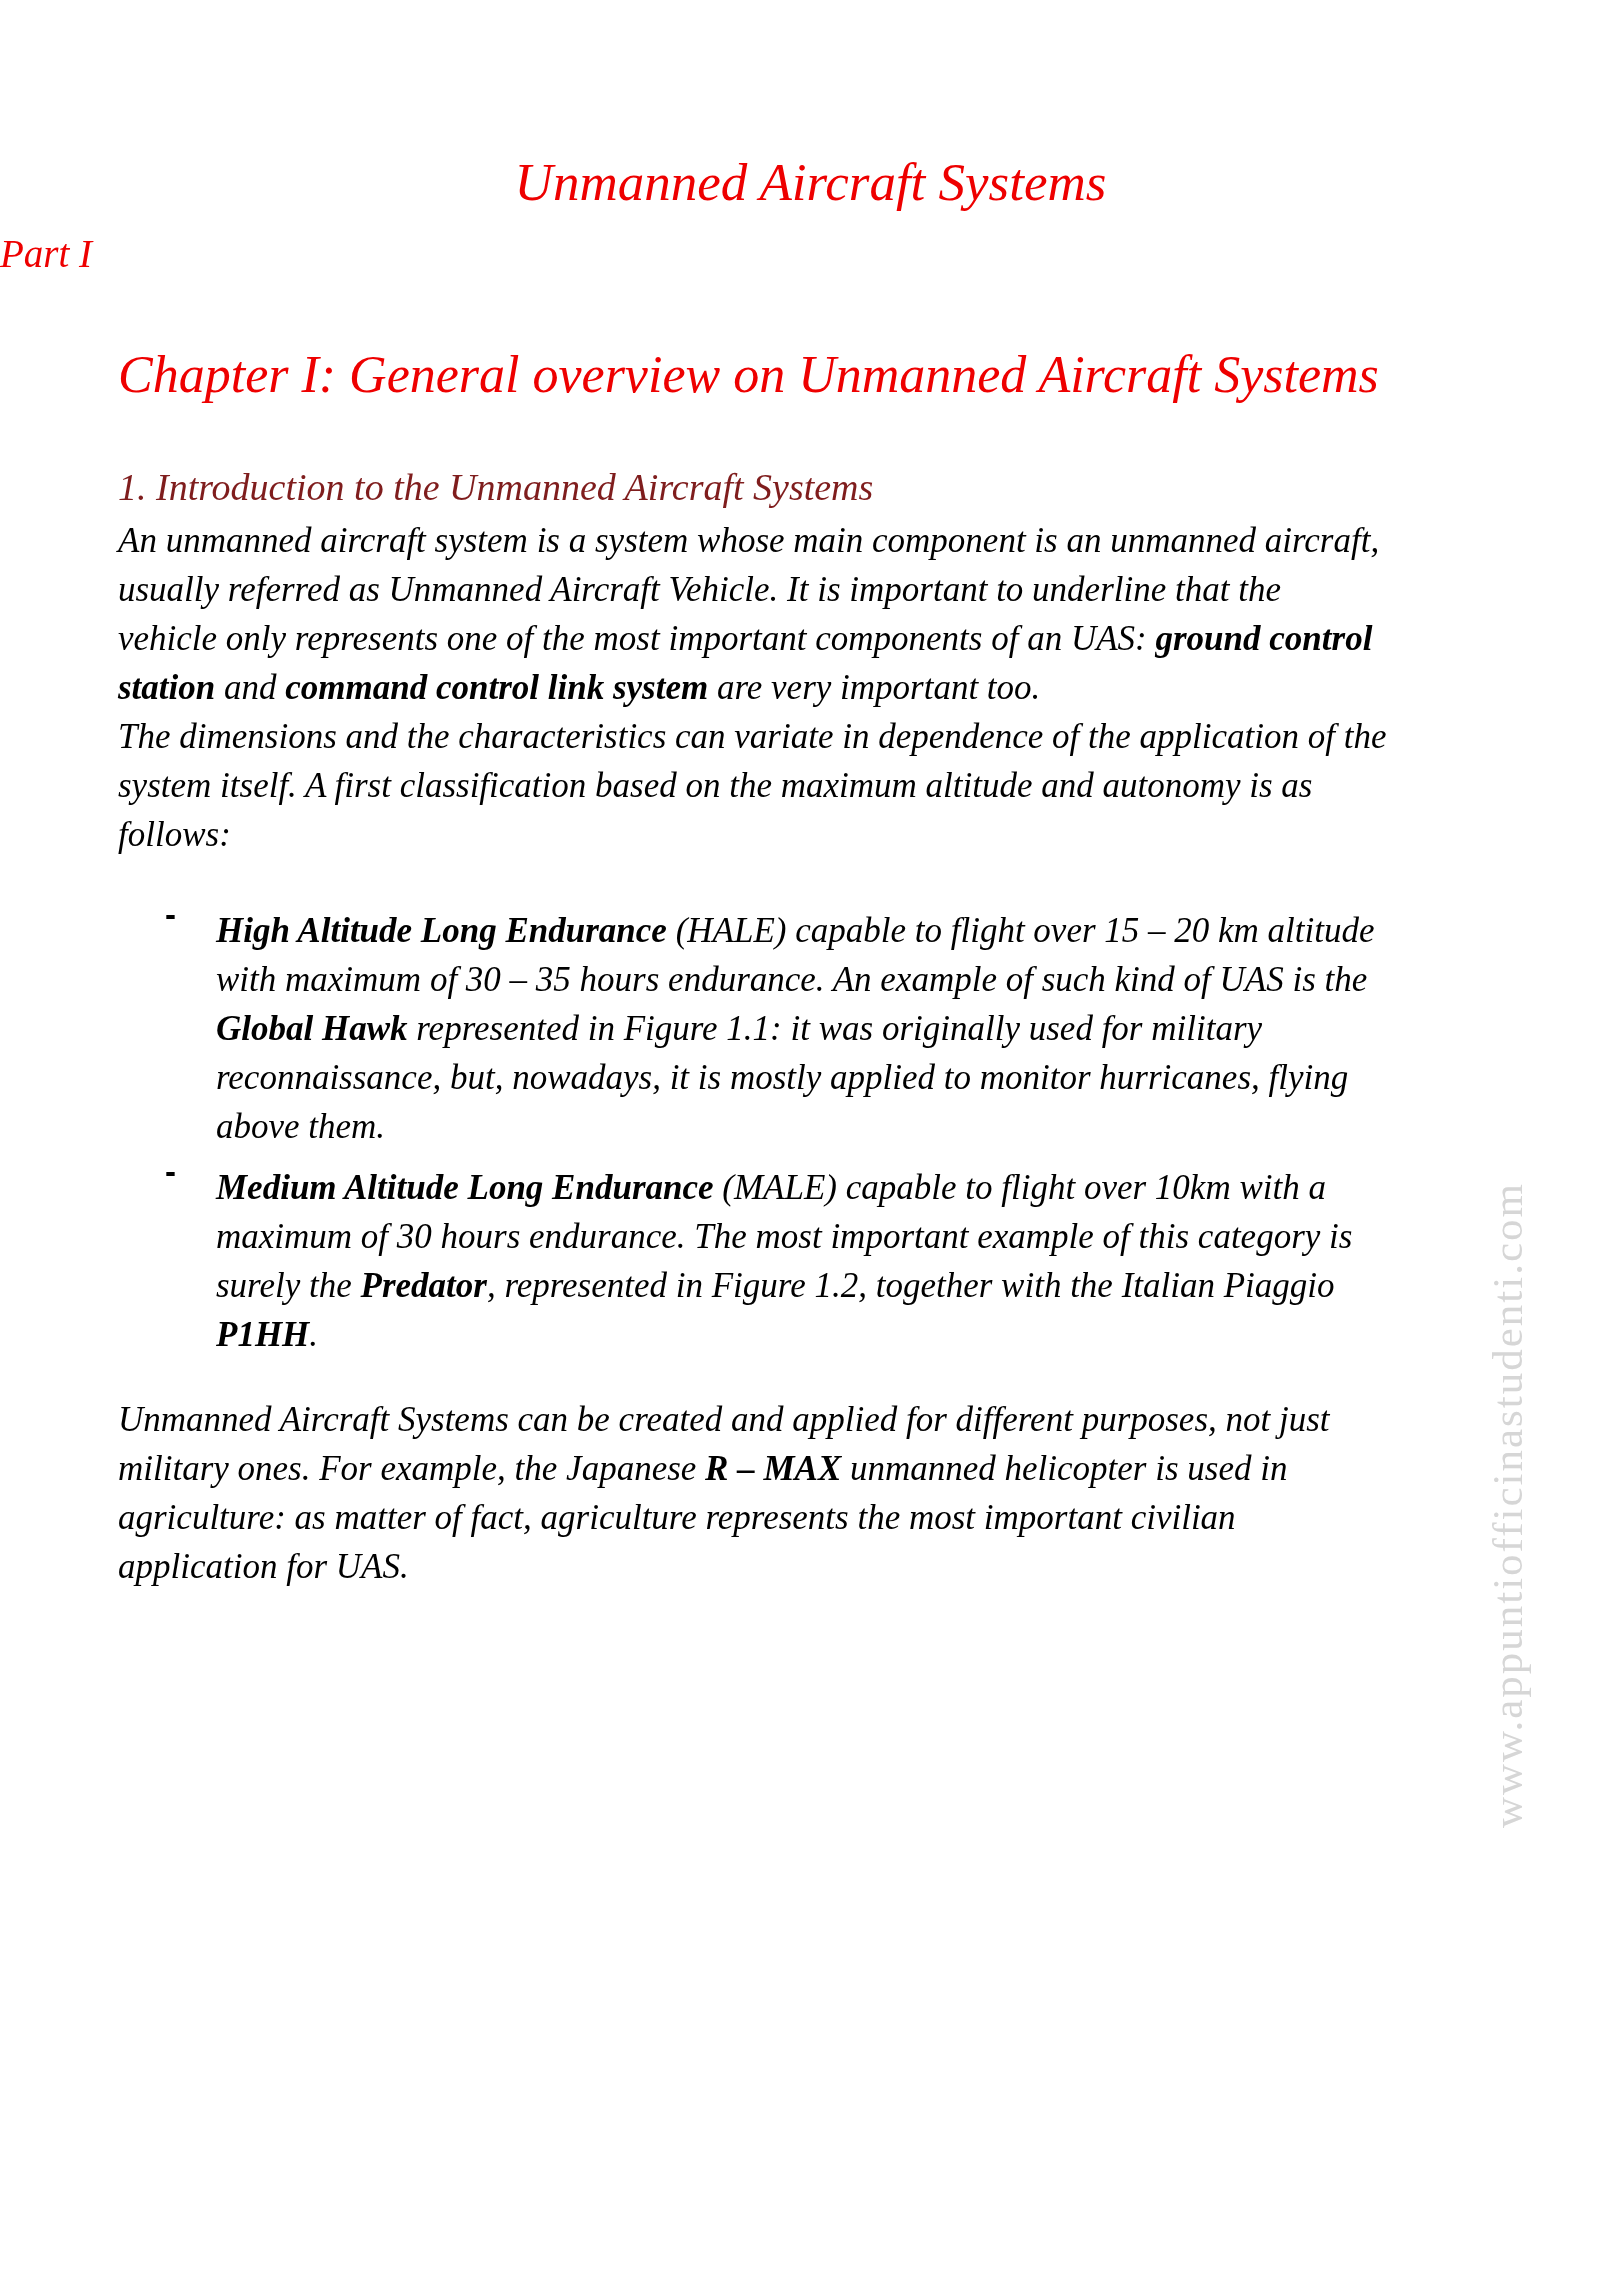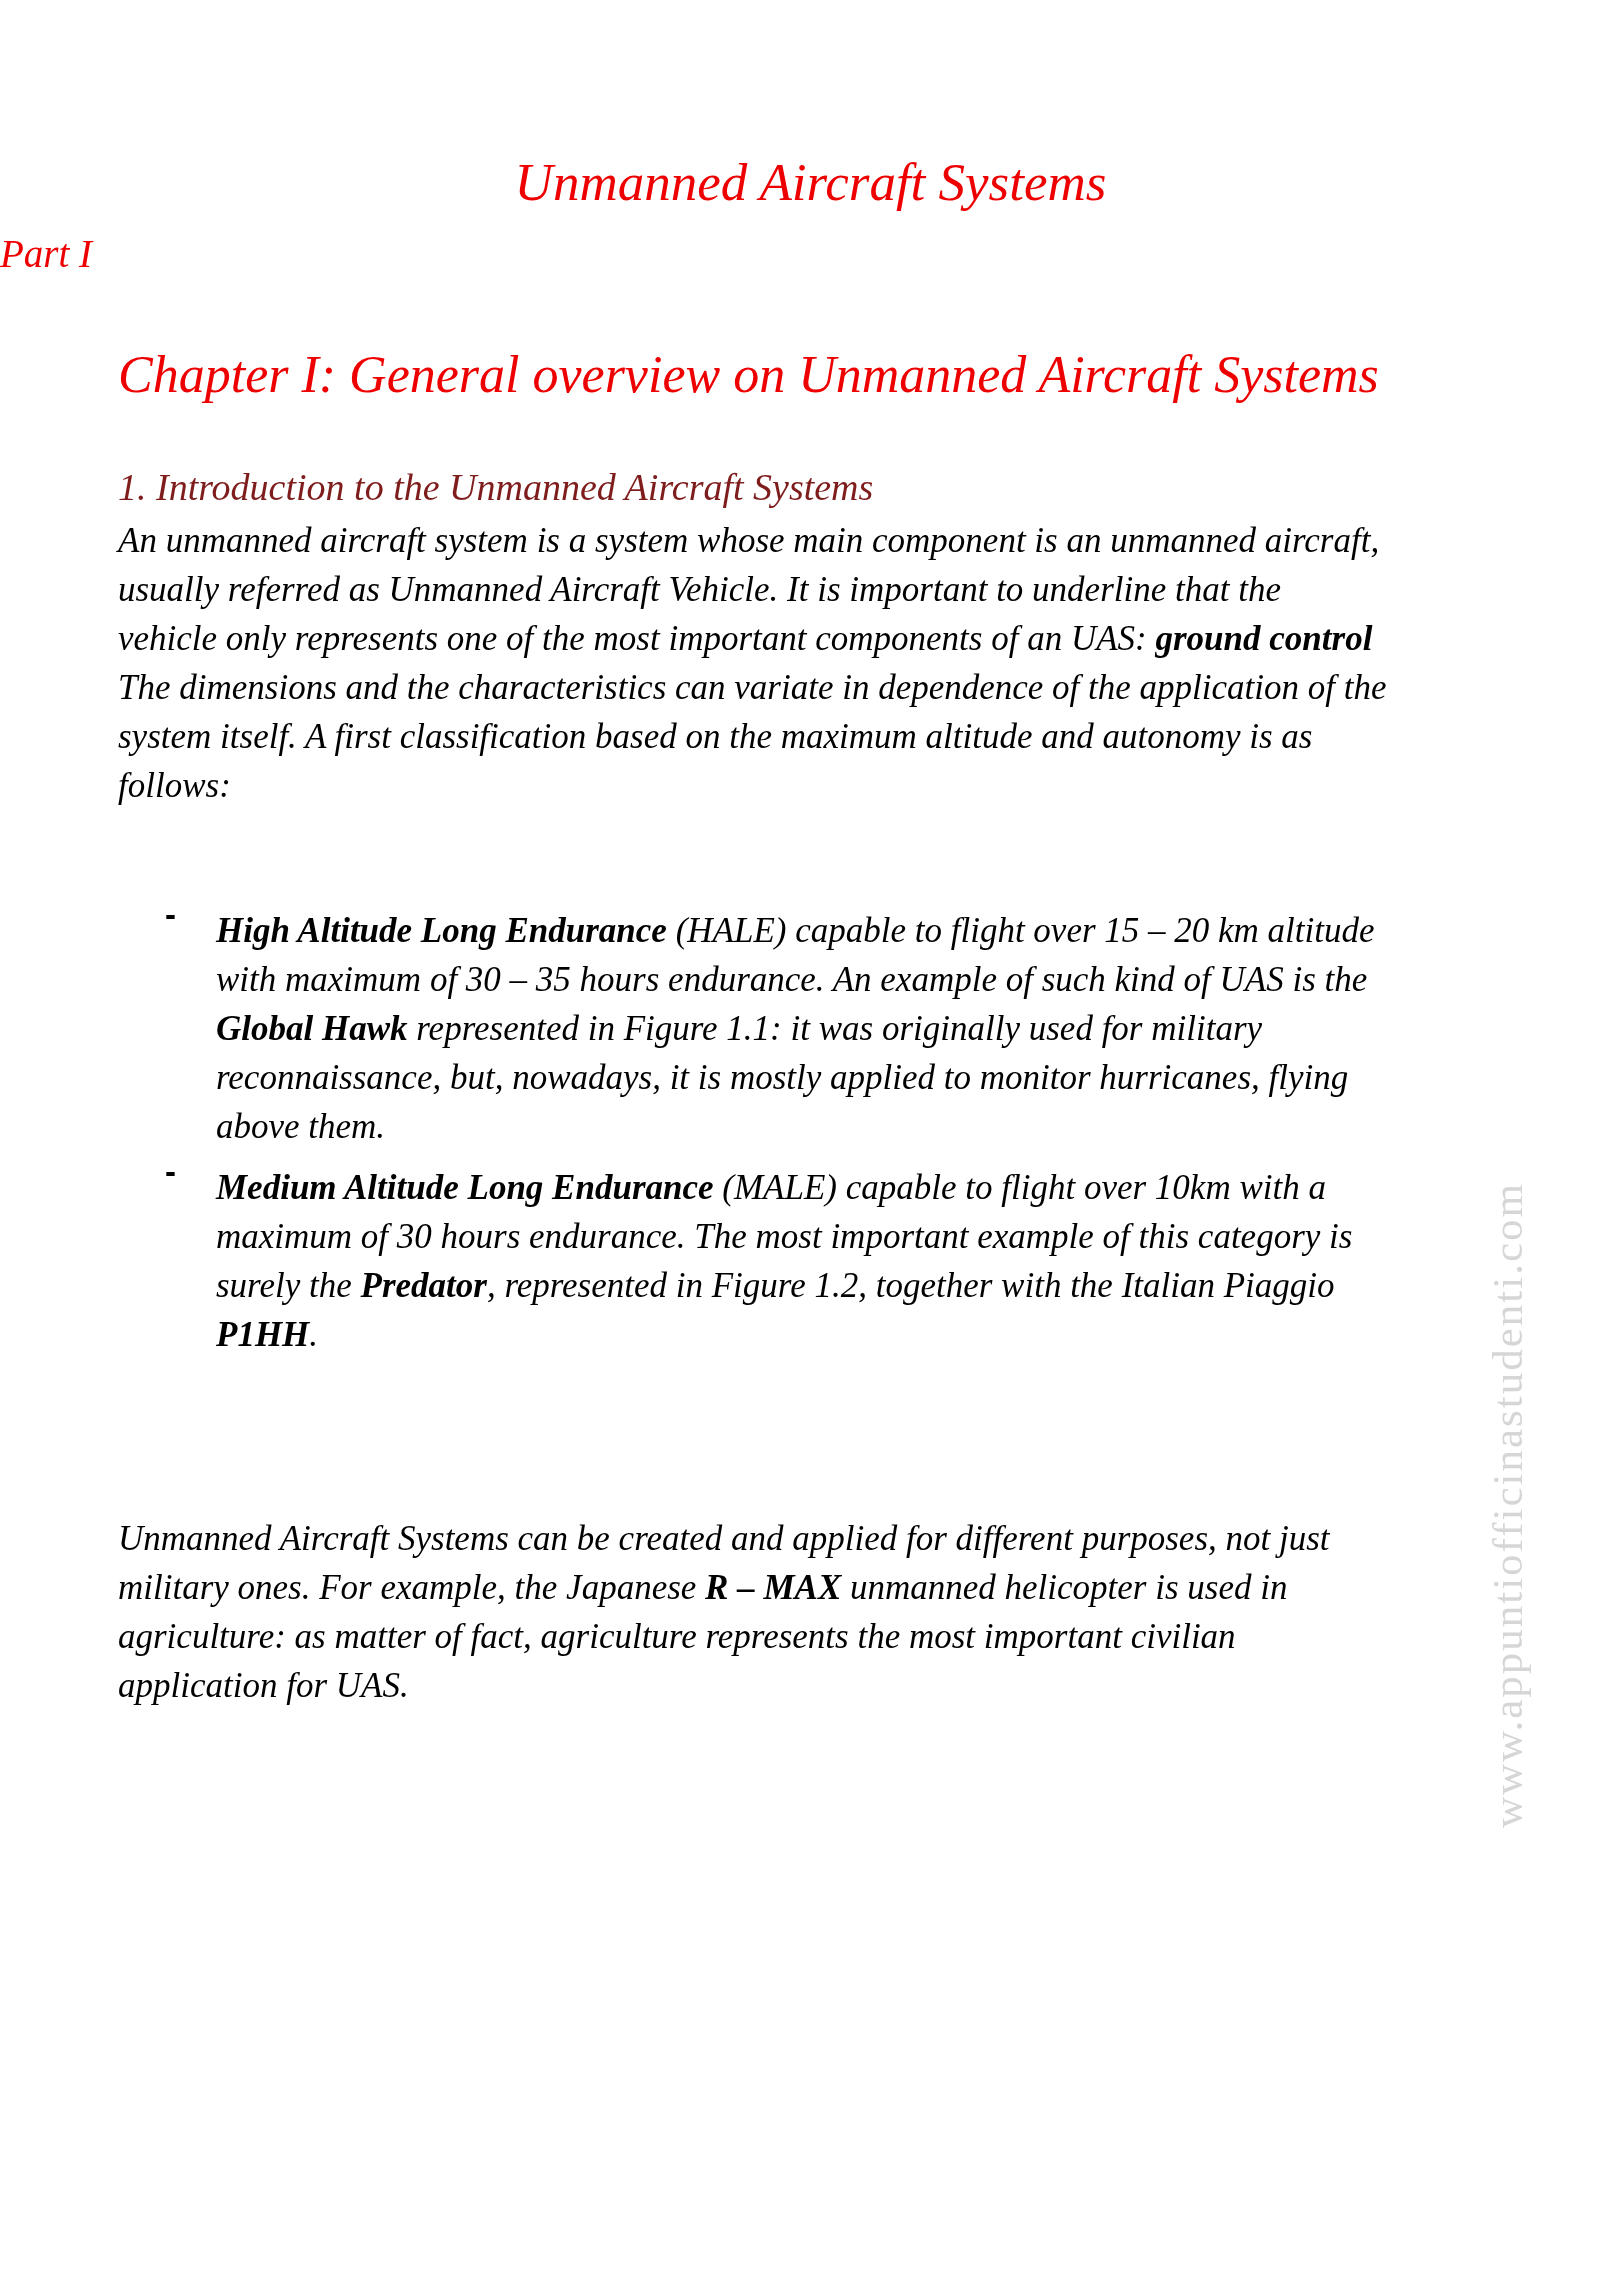--- a/index.html
+++ b/index.html
@@ -55,20 +55,21 @@
   <div class="title serif">Unmanned Aircraft Systems</div>
   <div class="subtitle serif">Part I</div>
 
   <div class="chapter serif">Chapter I:  General overview on Unmanned Aircraft Systems</div>
   <div class="section serif">1. Introduction to the Unmanned Aircraft Systems</div>
 
   <div class="para serif" style="top:500px;">
     <span class="line">An unmanned aircraft system is a system whose main component is an unmanned aircraft,</span>
     <span class="line">usually referred as Unmanned Aircraft Vehicle. It is important to underline that the</span>
     <span class="line"><span>vehicle only represents one of the most important components of an UAS: </span><b>ground control</b></span>
+    <span class="line"><b>station</b><span> and </span><b>command control link system</b><span> are very important too.</span></span>
     <span class="line">The dimensions and the characteristics can variate in dependence of the application of the</span>
     <span class="line">system itself. A first classification based on the maximum altitude and autonomy is as</span>
     <span class="line">follows:</span>
   </div>
 
   <div class="list-item" style="top:890px;">
     <span class="dash">-</span>
     <div class="item serif">
       <span class="line"><b>High Altitude Long Endurance</b><span> (HALE) capable to flight over 15 – 20 km altitude</span></span>
       <span class="line">with maximum of 30 – 35 hours endurance. An example of such kind of UAS is the</span>
@@ -81,21 +82,21 @@
   <div class="list-item" style="top:1147px;">
     <span class="dash">-</span>
     <div class="item serif">
       <span class="line"><b>Medium Altitude Long Endurance</b><span> (MALE) capable to flight over 10km with a</span></span>
       <span class="line">maximum of 30 hours endurance. The most important example of this category is</span>
       <span class="line"><span>surely the </span><b>Predator</b><span>, represented in Figure 1.2, together with the Italian Piaggio</span></span>
       <span class="line"><b>P1HH</b><span>.</span></span>
     </div>
   </div>
 
-  <div class="para serif" style="top:1498px;">
+  <div class="para serif" style="top:1379px;">
     <span class="line">Unmanned Aircraft Systems can be created and applied for different purposes, not just</span>
     <span class="line"><span>military ones. For example, the Japanese </span><b>R – MAX</b><span> unmanned helicopter is used in</span></span>
     <span class="line">agriculture: as matter of fact, agriculture represents the most important civilian</span>
     <span class="line">application for UAS.</span>
   </div>
 
   <div class="watermark">www.appuntiofficinastudenti.com</div>
 </div>
 
 

